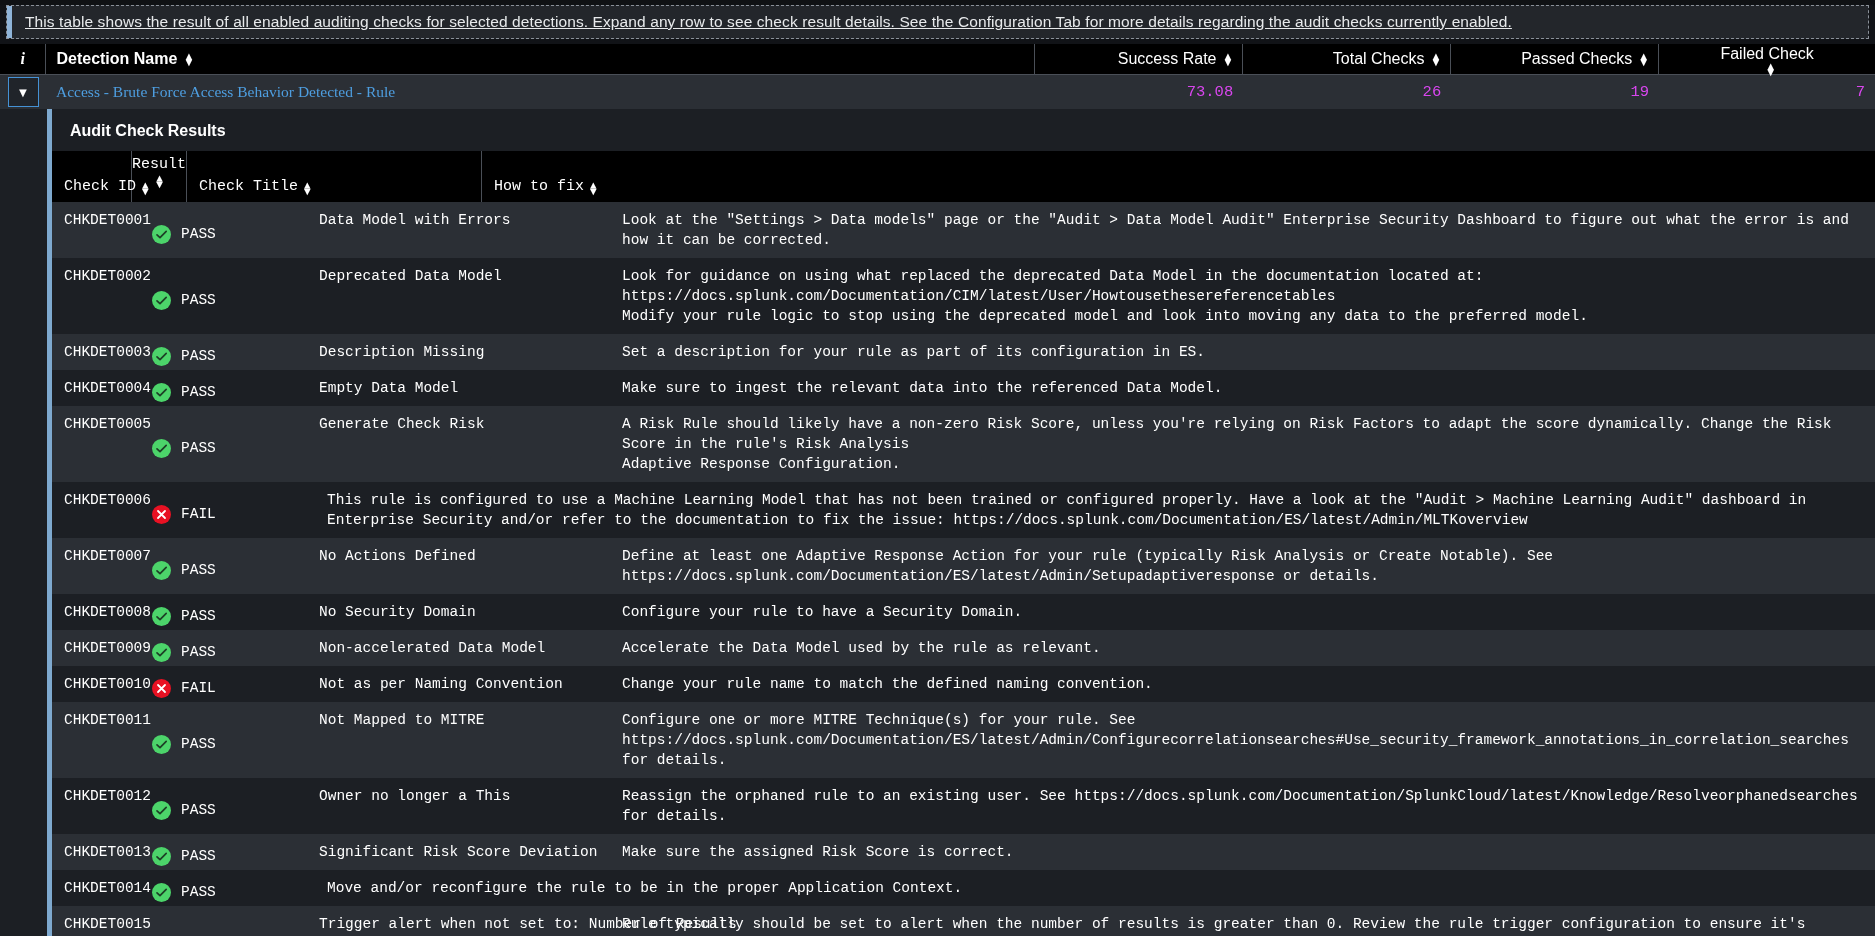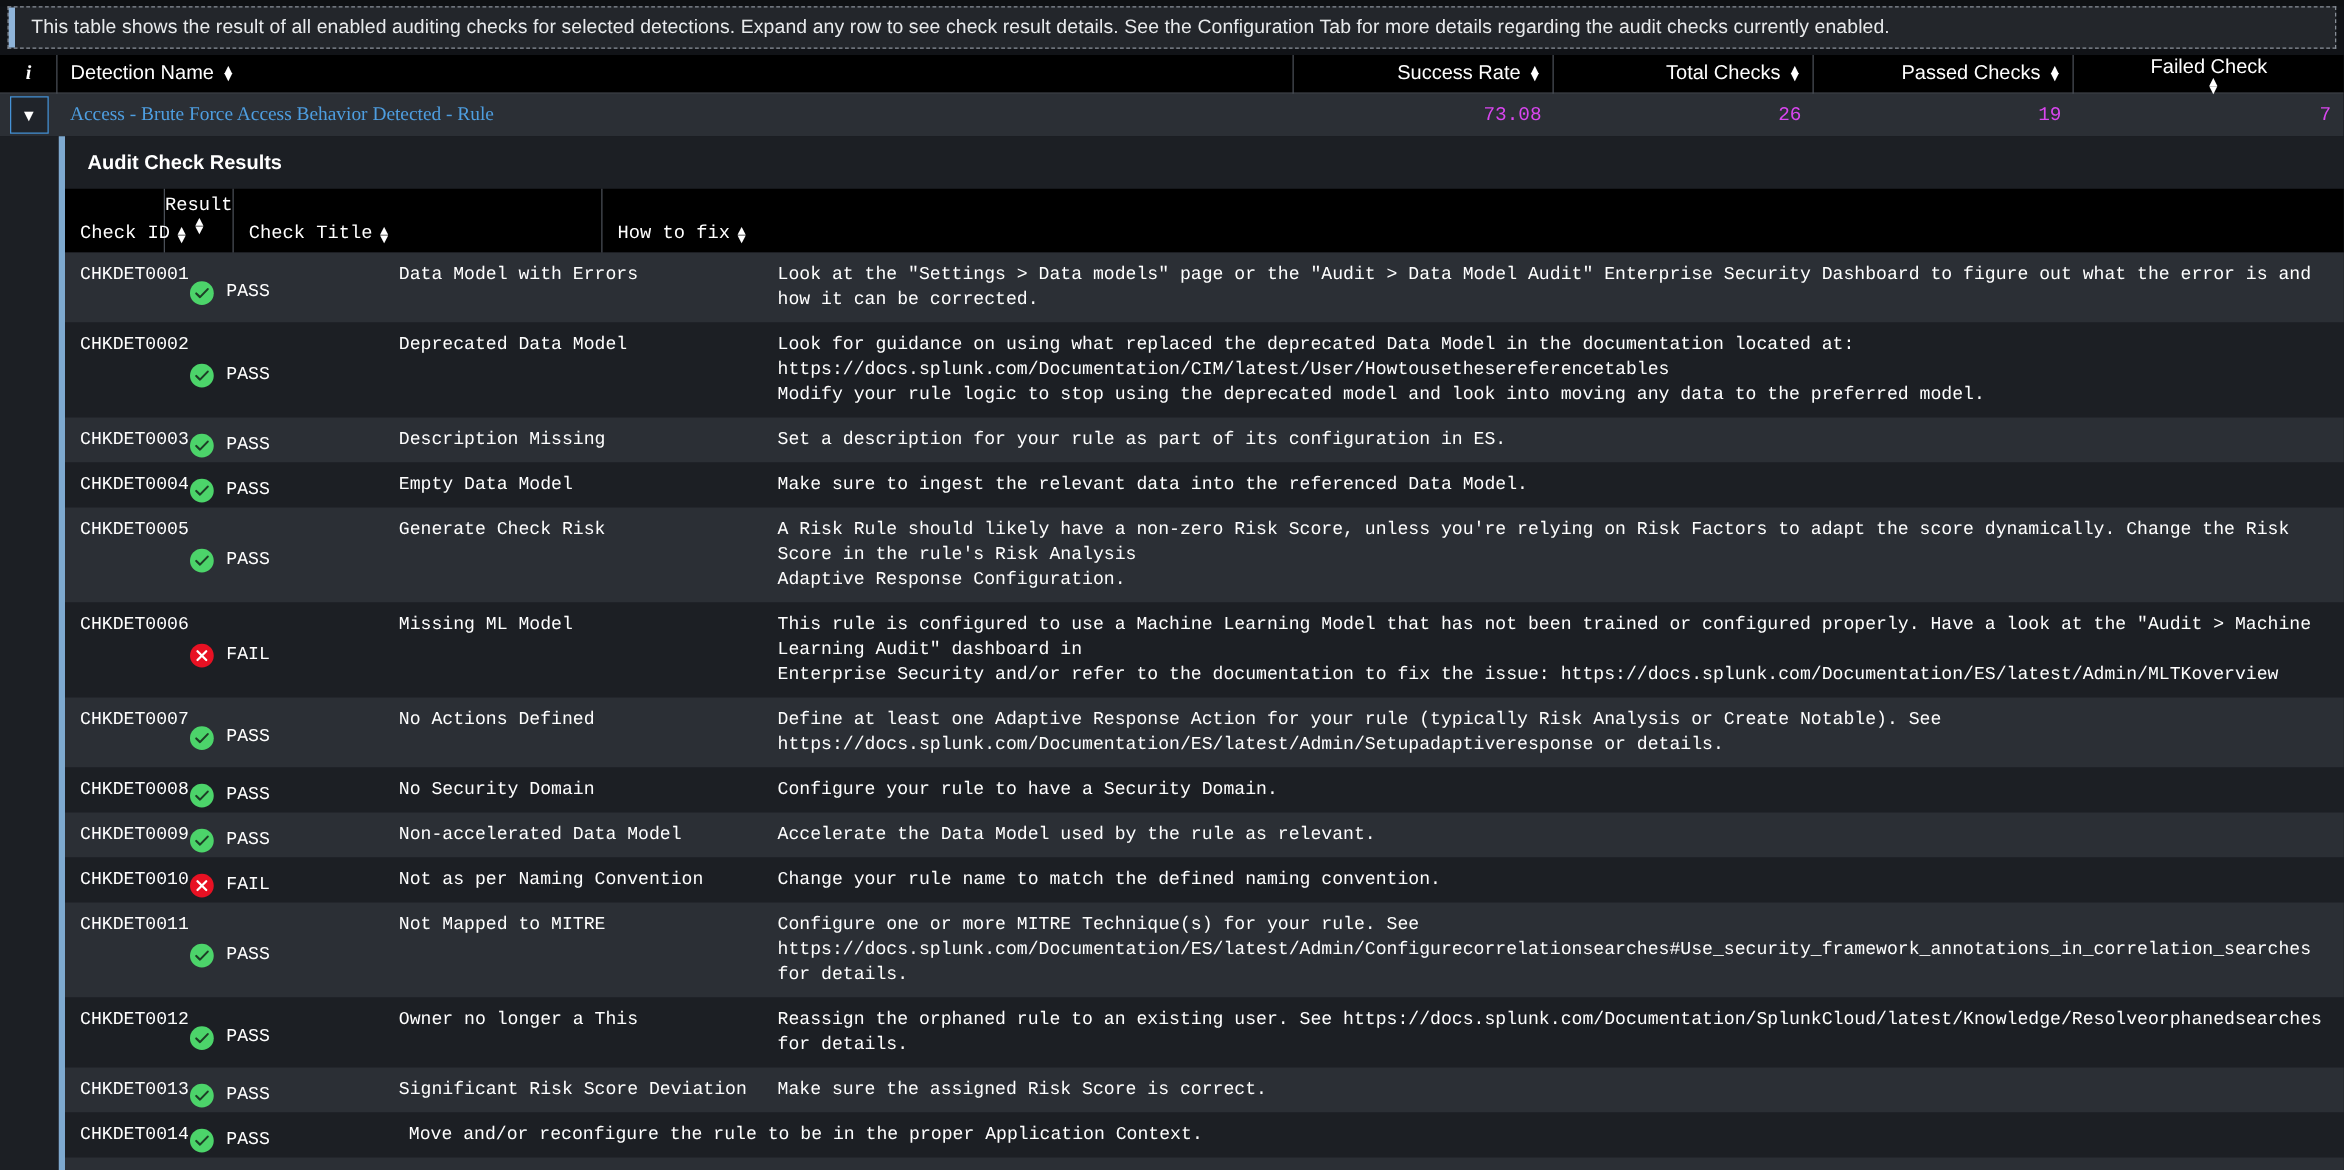--- a/index.html
+++ b/index.html
@@ -18,38 +18,38 @@
     background:#23262b;
     display:flex;
     align-items:stretch;
     height:34px;
   }
   .banner-accent{ width:5px; background:#8fb4d9; flex:0 0 5px; }
   .banner-text{
     flex:1; display:flex; align-items:center;
     padding-left:13px;
     color:#e8eaec; font-size:15.5px; letter-spacing:.1px;
-    white-space:nowrap; overflow:hidden;
+    white-space:nowrap; overflow:hidden;text-decoration:underline;
   }
 
   
   .outer{ margin-top:5px; width:1875px; }
   .outer-head{
     display:flex; height:31px; background:#000000;
     border-bottom:1px solid #4a4f57;
     align-items:center;
   }
   .oh-cell{
     height:31px; display:flex; align-items:center;
     color:#ffffff; font-size:16px; white-space:nowrap;
     border-right:1px solid #4a4f57;
     padding:0 10px;
   }
   .oh-info{ width:47px; justify-content:center; font-weight:bold; font-style:italic; font-family:"Liberation Serif",serif; font-size:16px;}
-  .oh-name{ width:1010px; }
+  .oh-name{ width:1010px;font-weight:bold; }
   .oh-num{ width:212px; justify-content:flex-end; }
   .oh-num.last{ border-right:none; width:220px;flex-direction:column;}
   .sortarrow{ display:inline-block; margin-left:6px; font-size:11px; line-height:1; letter-spacing:-1px; position:relative; top:0px;}
   .sortarrow b{ display:block; height:6px; line-height:6px; }
 
   .outer-row{
     display:flex; height:34px; align-items:center;
     background:#2b2f35;
   }
   .or-toggle{ width:47px; height:34px; display:flex; align-items:center; justify-content:center; }
@@ -288,21 +288,20 @@
               <div class="in-row base">
                 <div class="c c-id">CHKDET0006</div>
                 <div class="res-group">
                   <span class="badge fail">
                     <svg width="19" height="19" viewBox="0 0 19 19">
                       <path d="M6 6 L13 13 M13 6 L6 13" fill="none" stroke="#ffffff" stroke-width="1.8" stroke-linecap="round"></path>
                     </svg>
                   </span>
                   <span class="statustext">FAIL</span>
                 </div>
-                <div class="c c-title">Missing ML Model</div>
                 <div class="c c-fix">This rule is configured to use a Machine Learning Model that has not been trained or configured properly.  Have a look at the "Audit &gt; Machine Learning Audit" dashboard in
 Enterprise Security and/or refer to the documentation to fix the issue: https://docs.splunk.com/Documentation/ES/latest/Admin/MLTKoverview</div>
               </div>
               <div class="in-row alt">
                 <div class="c c-id">CHKDET0007</div>
                 <div class="res-group">
                   <span class="badge pass">
                     <svg width="19" height="19" viewBox="0 0 19 19">
                       <path d="M5 9.8 L8 12.7 L14.2 6.3" fill="none" stroke="#1d3f26" stroke-width="1.7" stroke-linecap="round" stroke-linejoin="round"></path>
                     </svg>

